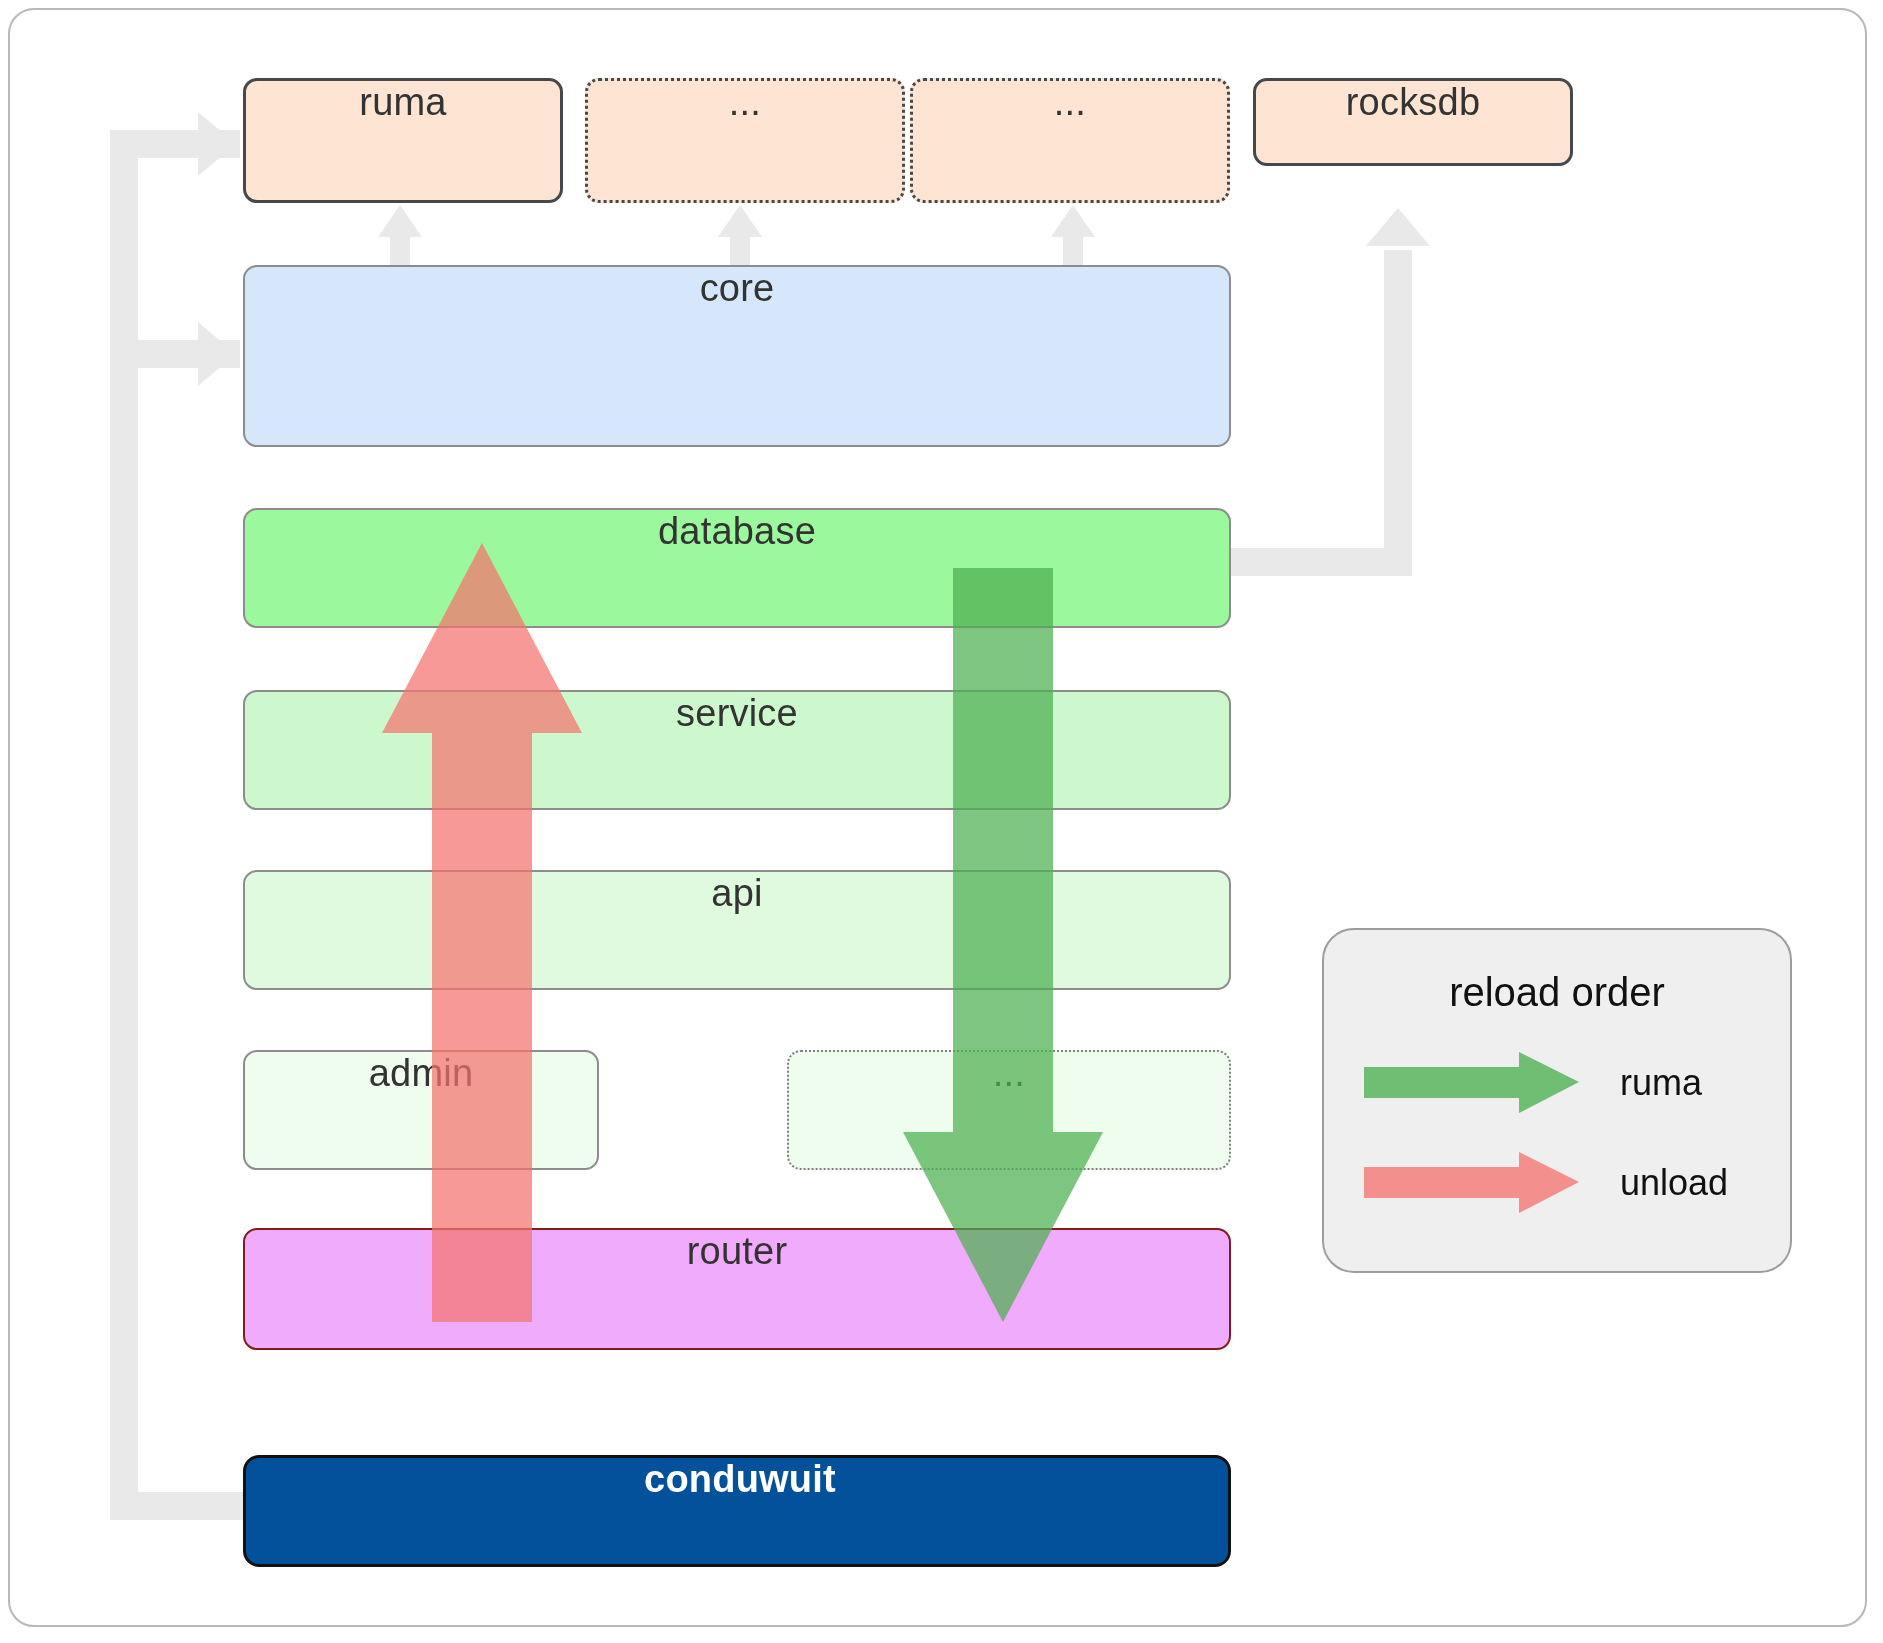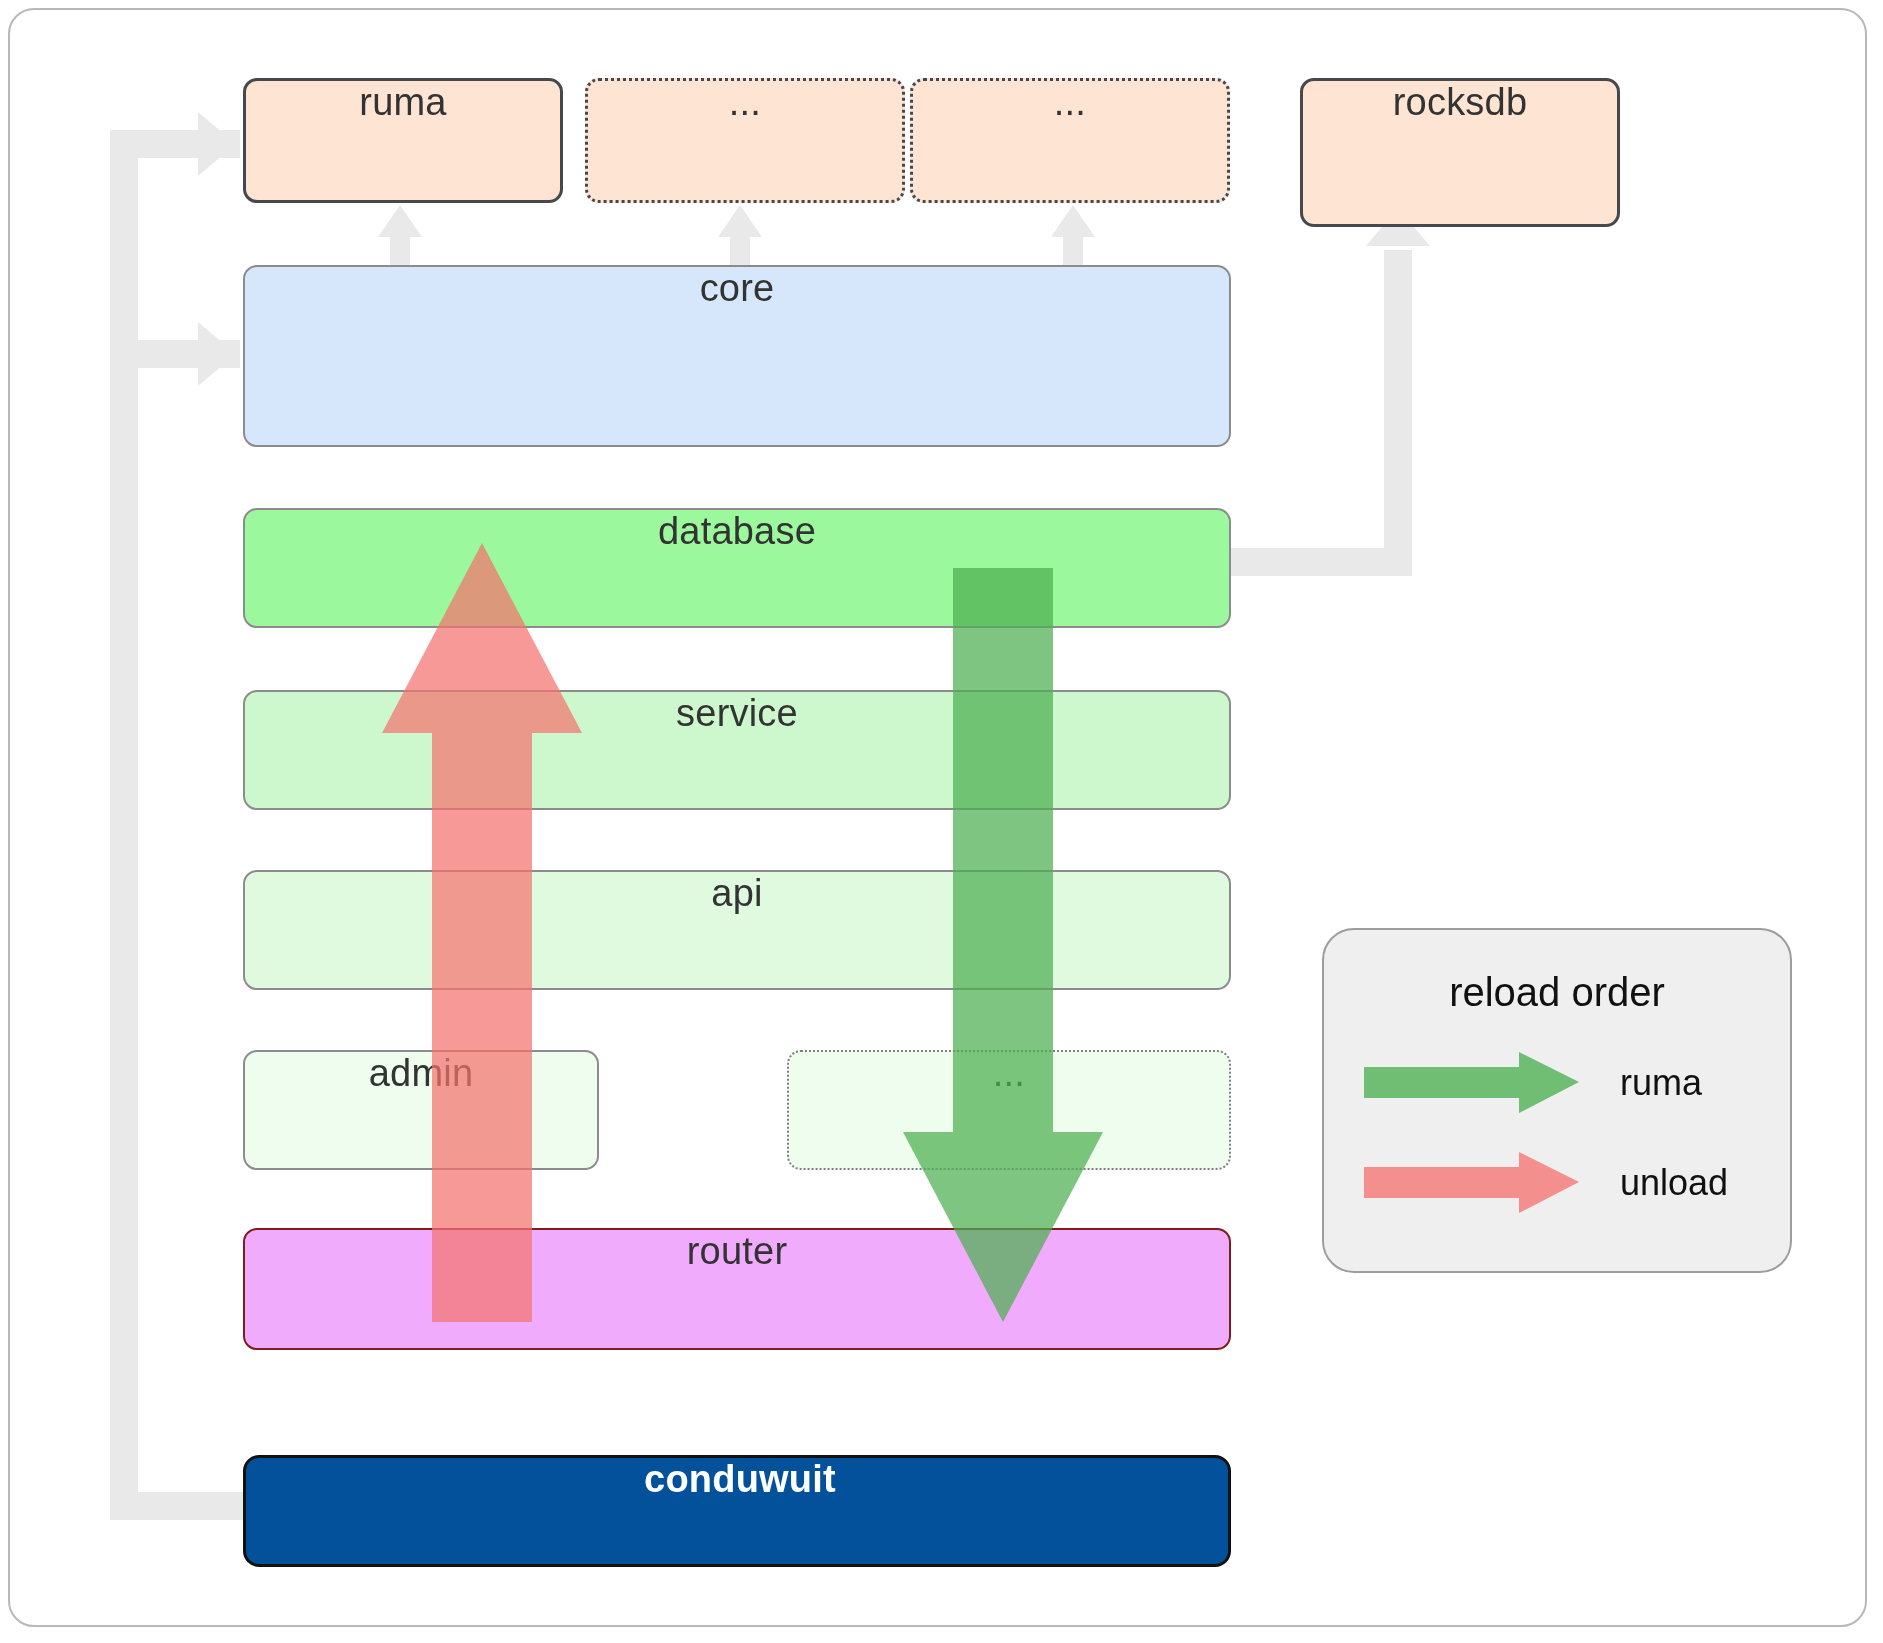--- a/index.html
+++ b/index.html
@@ -176,21 +176,21 @@
   </div>
 
   <div class="node ext-dotted" style="left:585px; top:78px; width:320px; height:125px;">
     <span class="lbl">...</span>
   </div>
 
   <div class="node ext-dotted" style="left:910px; top:78px; width:320px; height:125px;">
     <span class="lbl">...</span>
   </div>
 
-  <div class="node ext" style="left:1253px; top:78px; width:320px; height:149px;margin-left:47px;">
+  <div class="node ext" style="left:1253px; top:78px; width:320px; height:88px;">
     <span class="lbl">rocksdb</span>
   </div>
 
   <div class="node core" style="left:243px; top:265px; width:988px; height:182px;">
     <span class="lbl">core</span>
   </div>
 
   <div class="node db" style="left:243px; top:508px; width:988px; height:120px;">
     <span class="lbl">database</span>
   </div>

